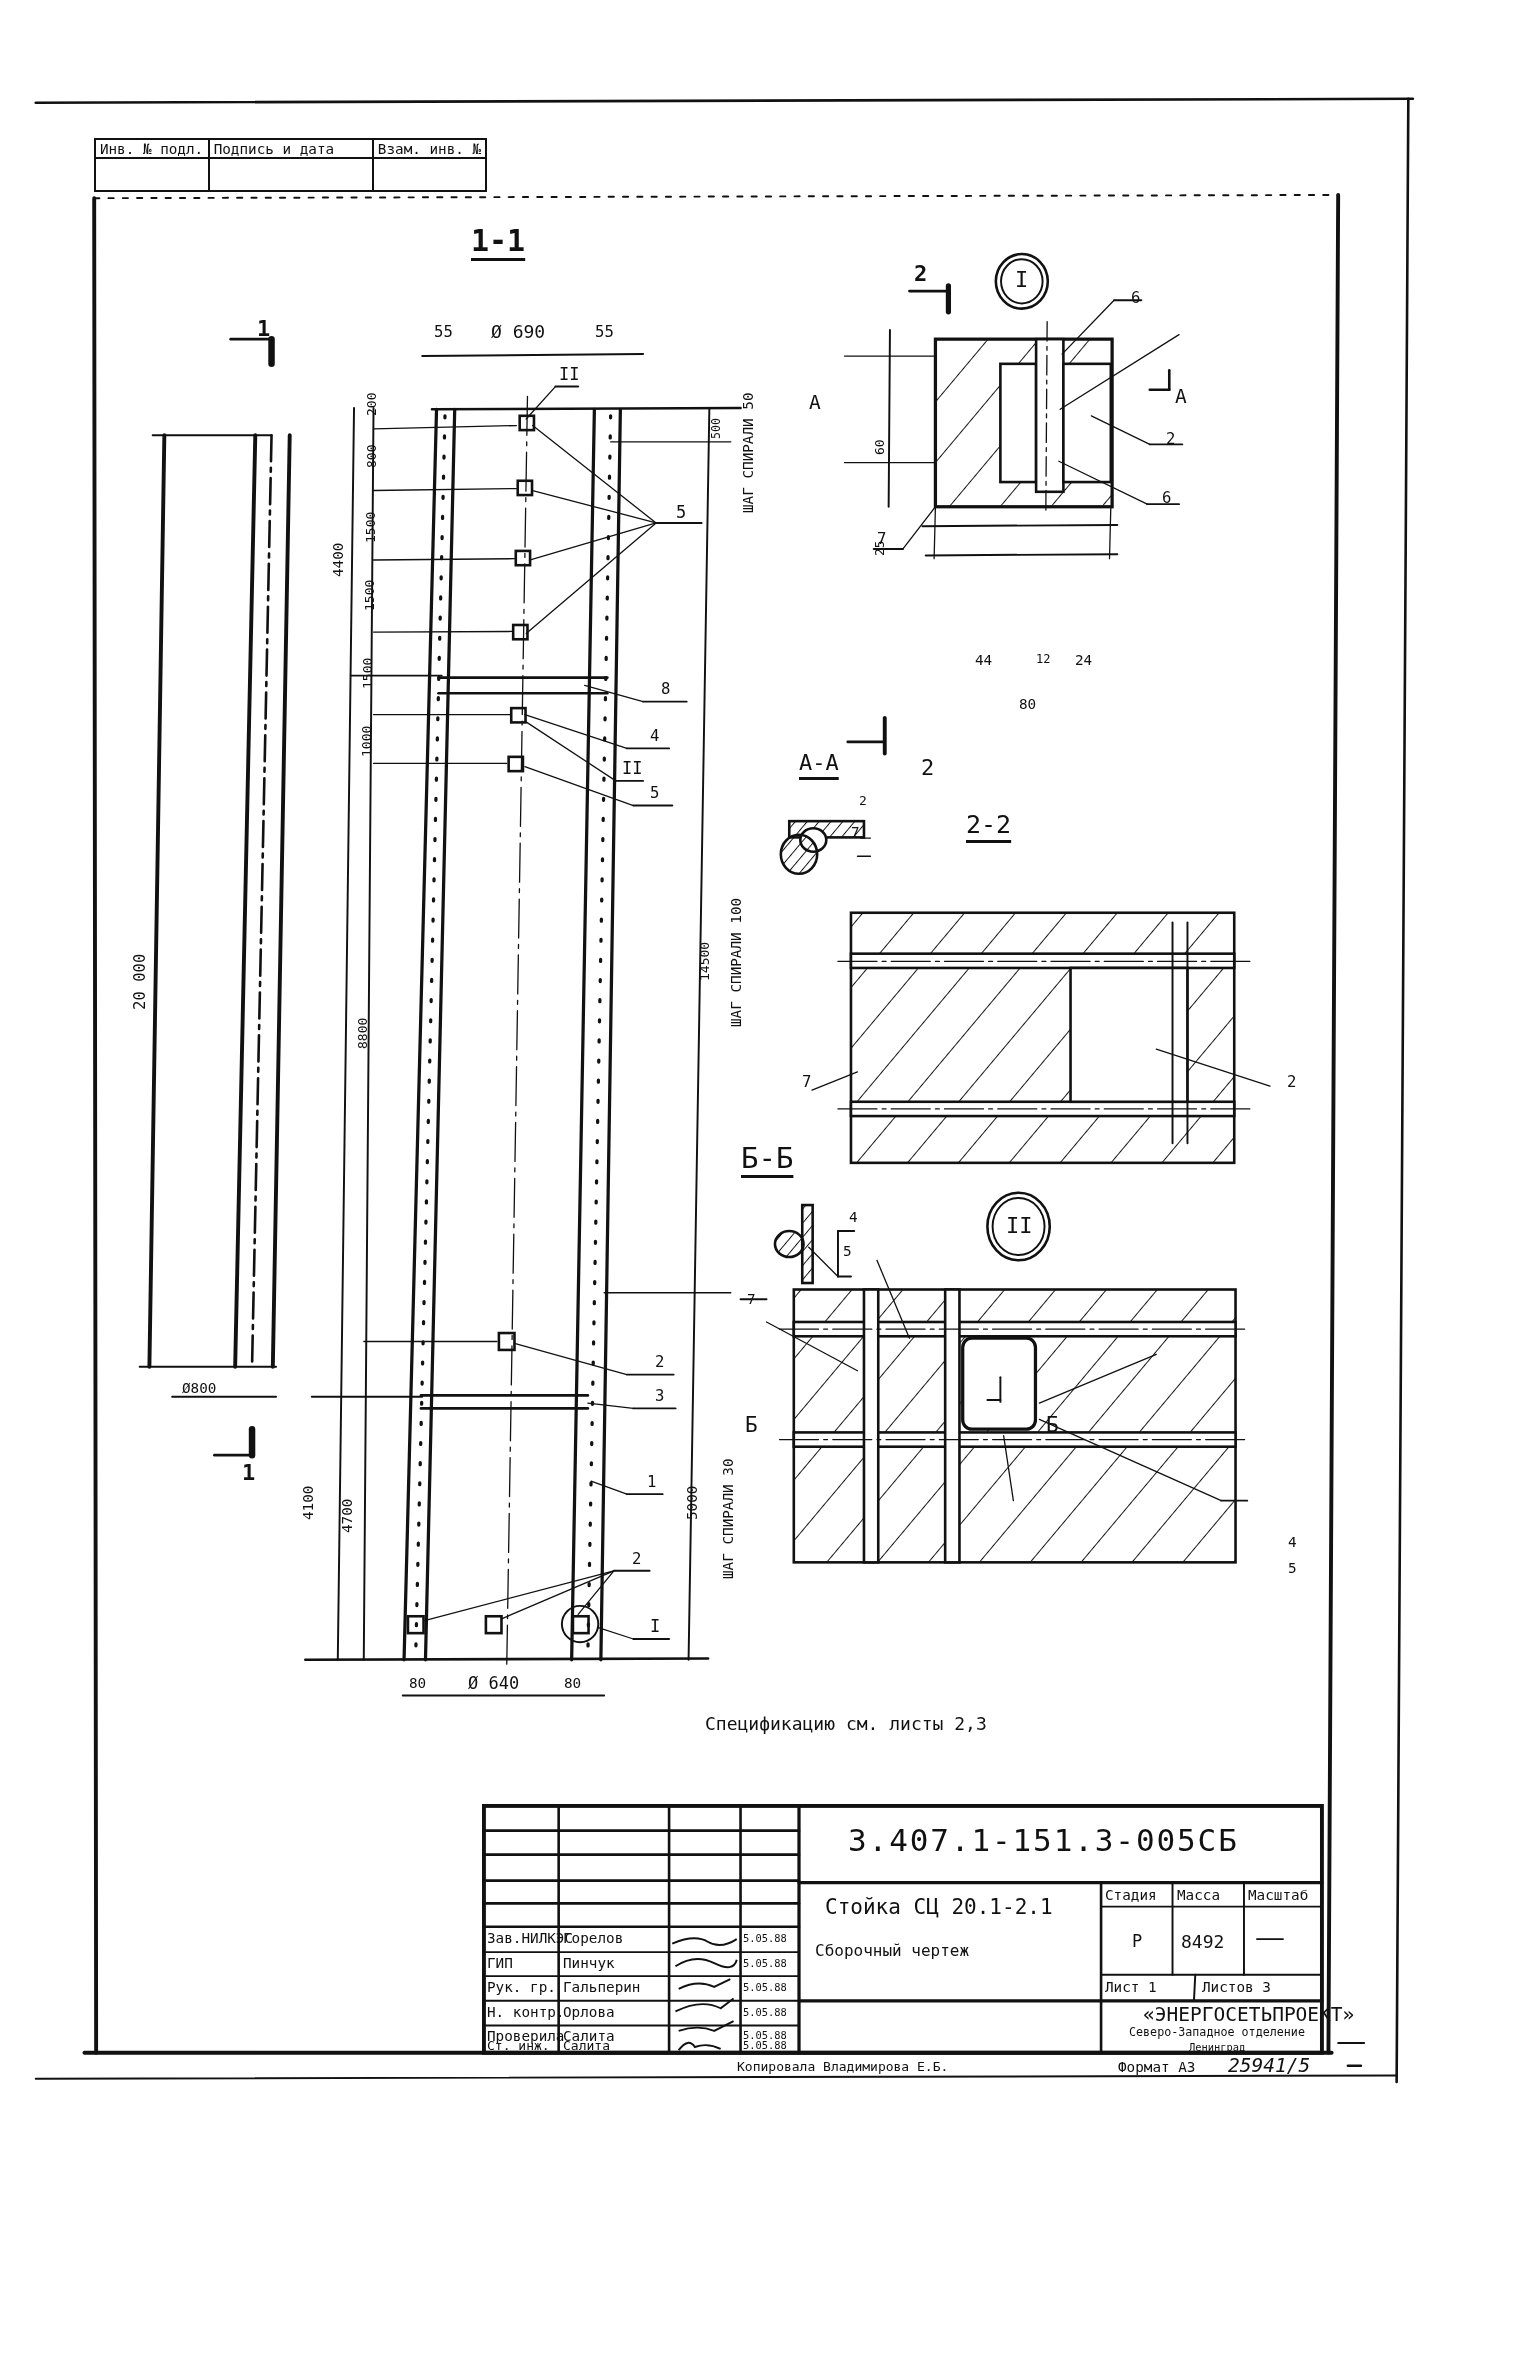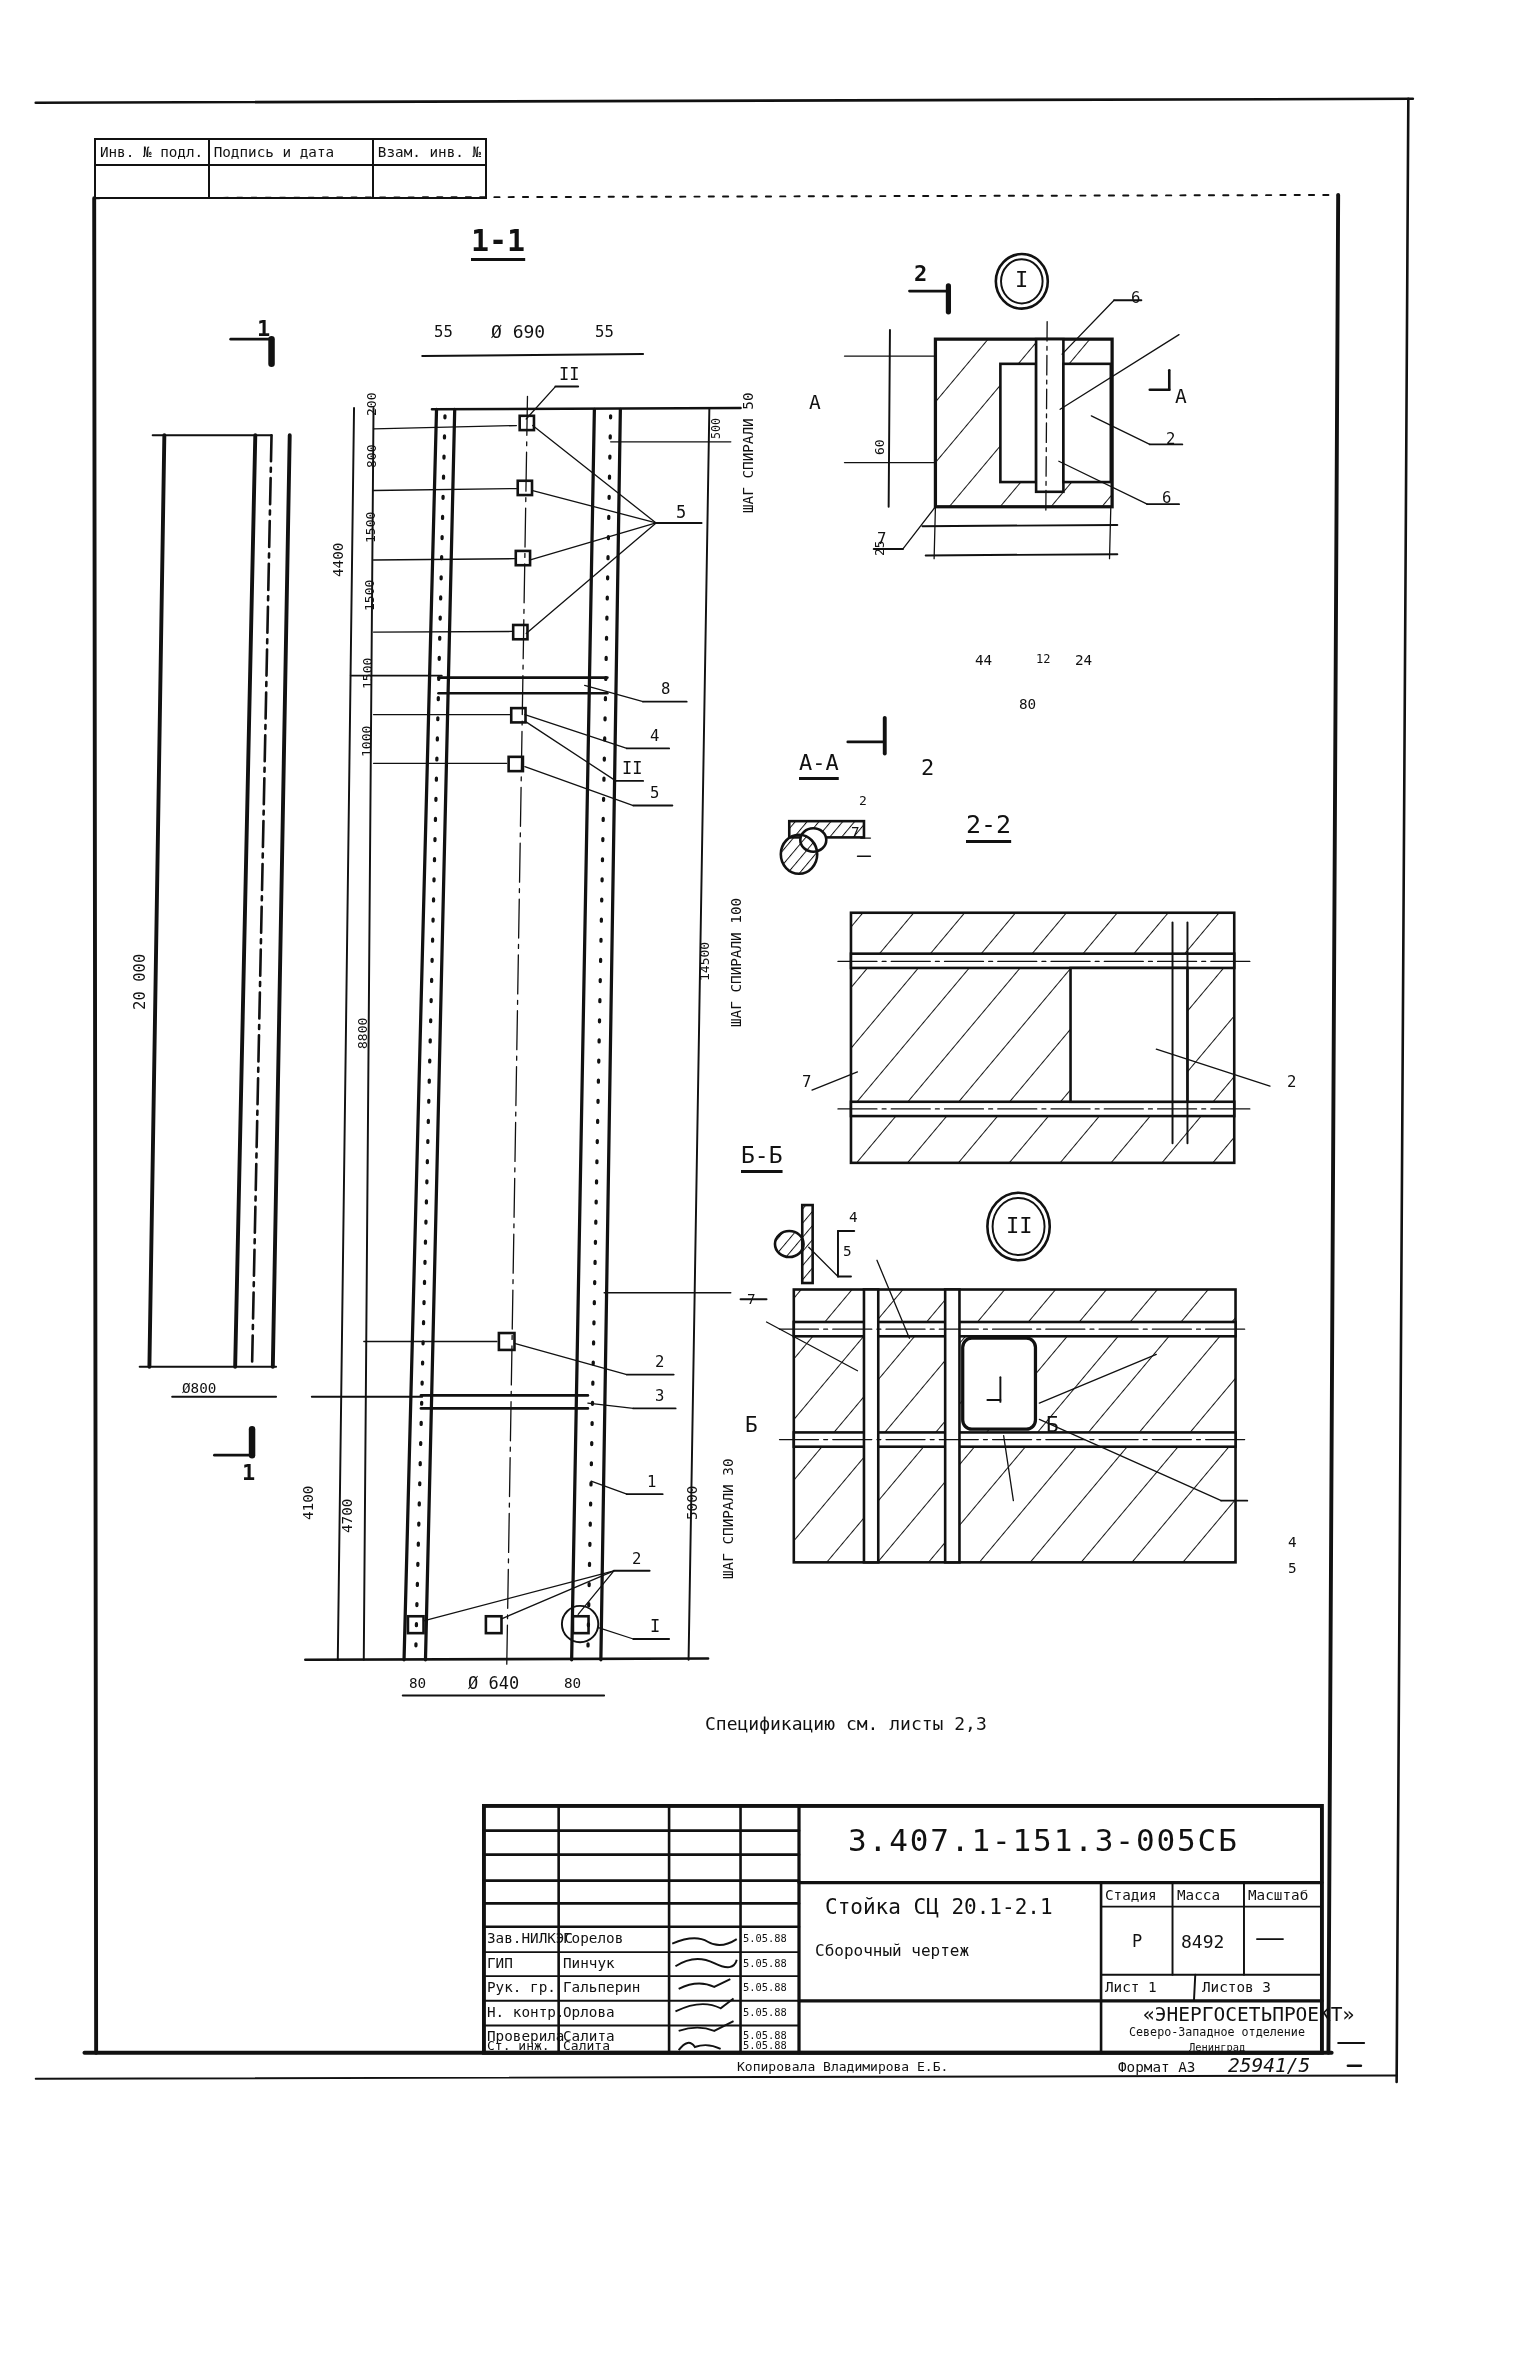--- a/index.html
+++ b/index.html
@@ -226,21 +226,21 @@
     <line x1="1840" y1="3040" x2="1838" y2="3080" stroke-width="3"></line>
     <line x1="1935" y1="2985" x2="1975" y2="2985" stroke-width="3"></line>
 
     <line x1="2060" y1="3145" x2="2100" y2="3145" stroke-width="3"></line>
     <line x1="2075" y1="3180" x2="2095" y2="3180" stroke-width="4"></line>
   </g>
 </svg>
 
 <table class="tbl" style="left:94px; top:138px; width:393px;">
   <tbody>
-      <tr style="height:26px;">
+      <tr style="height:19px;">
     <td style="width:104px;">Инв. № подл.</td>
     <td style="width:156px;">Подпись и дата</td>
     <td>Взам. инв. №</td>
   </tr>
   <tr style="height:32.5px;">
     <td></td>
     <td></td>
     <td></td>
   </tr>
 </tbody>
@@ -307,21 +307,21 @@
 
 <div class="t u" style="left:799px; top:752px; font-size:22px;">А-А</div>
 <div class="t" style="left:921px; top:757px; font-size:22px;">2</div>
 <div class="t" style="left:859px; top:794px; font-size:13px;">2</div>
 <div class="t" style="left:851px; top:825px; font-size:14.3px;">7</div>
 
 <div class="t u" style="left:966px; top:812px; font-size:25px;">2-2</div>
 <div class="t" style="left:802px; top:1075px; font-size:15.6px;">7</div>
 <div class="t" style="left:1287px; top:1075px; font-size:15.6px;">2</div>
 
-<div class="t u" style="left:741px; top:1144px; font-size:23px;">Б-Б</div>
+<div class="t u" style="left:741px; top:1144px; font-size:29px;">Б-Б</div>
 <div class="t" style="left:849px; top:1210px; font-size:14.3px;">4</div>
 <div class="t" style="left:843px; top:1244px; font-size:14.3px;">5</div>
 <div class="t" style="left:747px; top:1292px; font-size:14.3px;">7</div>
 
 <div class="t" style="left:1006px; top:1215px; font-size:22px;">II</div>
 <div class="t" style="left:745px; top:1415px; font-size:21px;">Б</div>
 <div class="t" style="left:1046px; top:1415px; font-size:21px;">Б</div>
 <div class="t" style="left:1288px; top:1535px; font-size:14.3px;">4</div>
 <div class="t" style="left:1288px; top:1561px; font-size:14.3px;">5</div>
 

